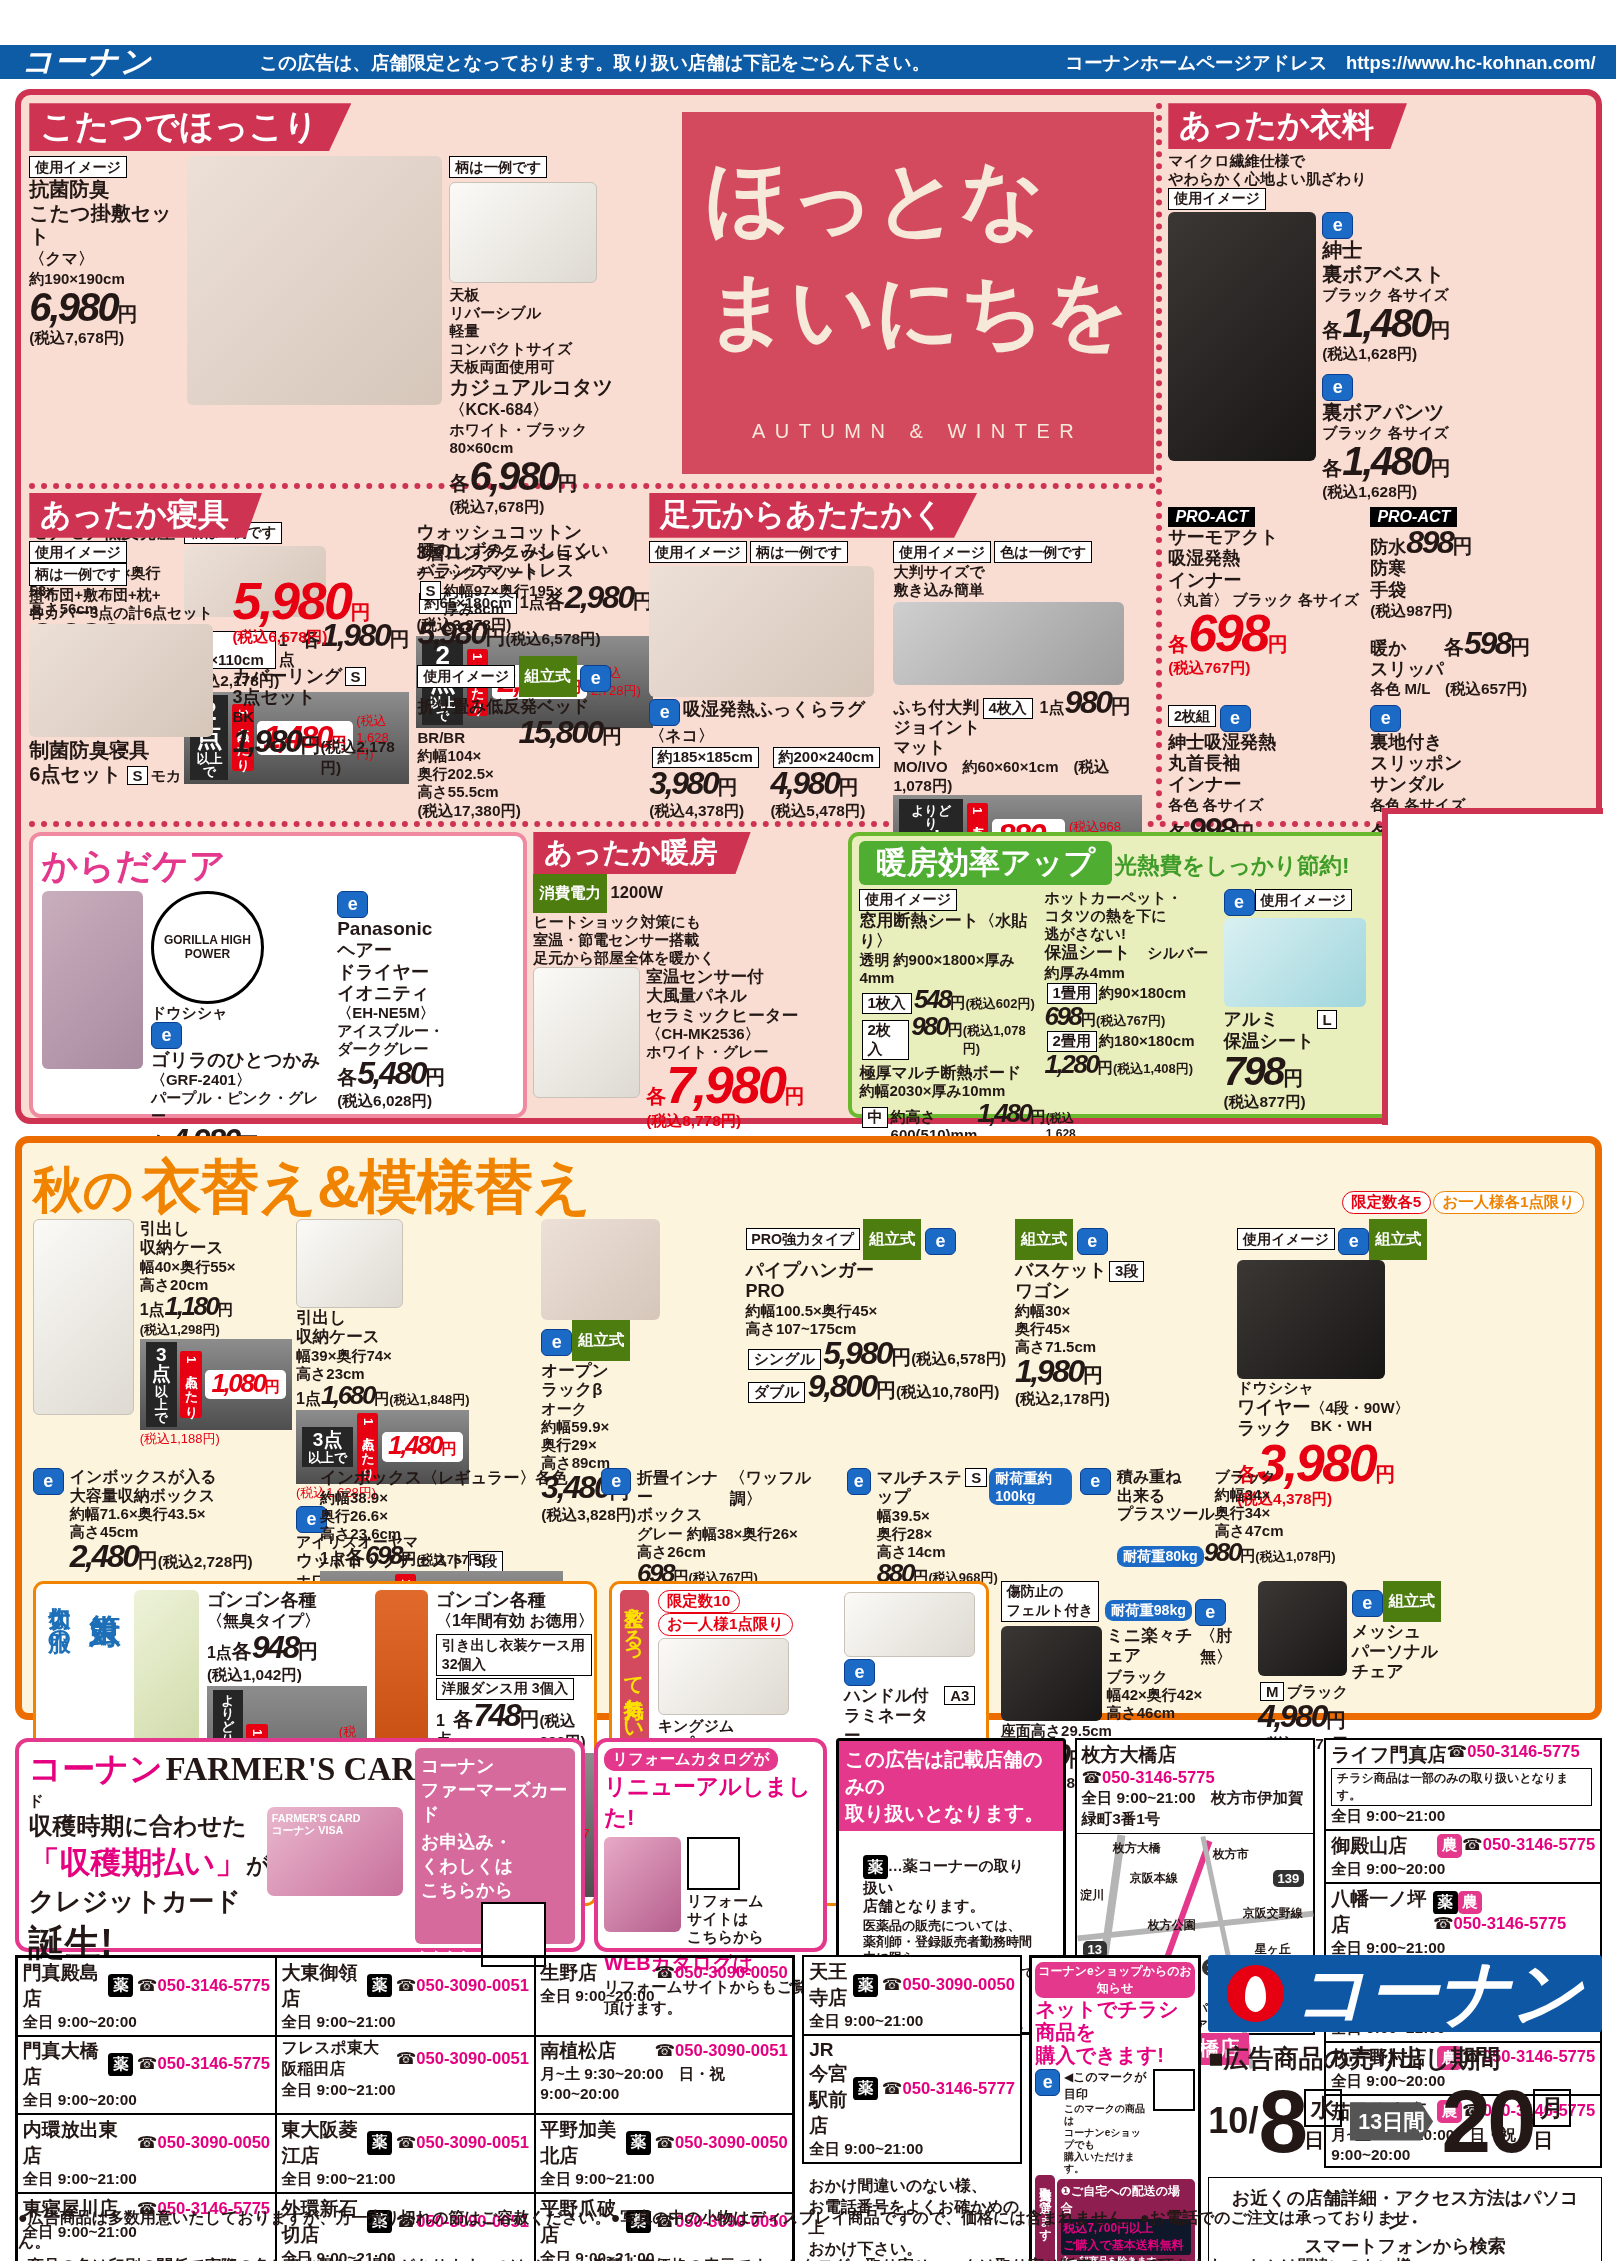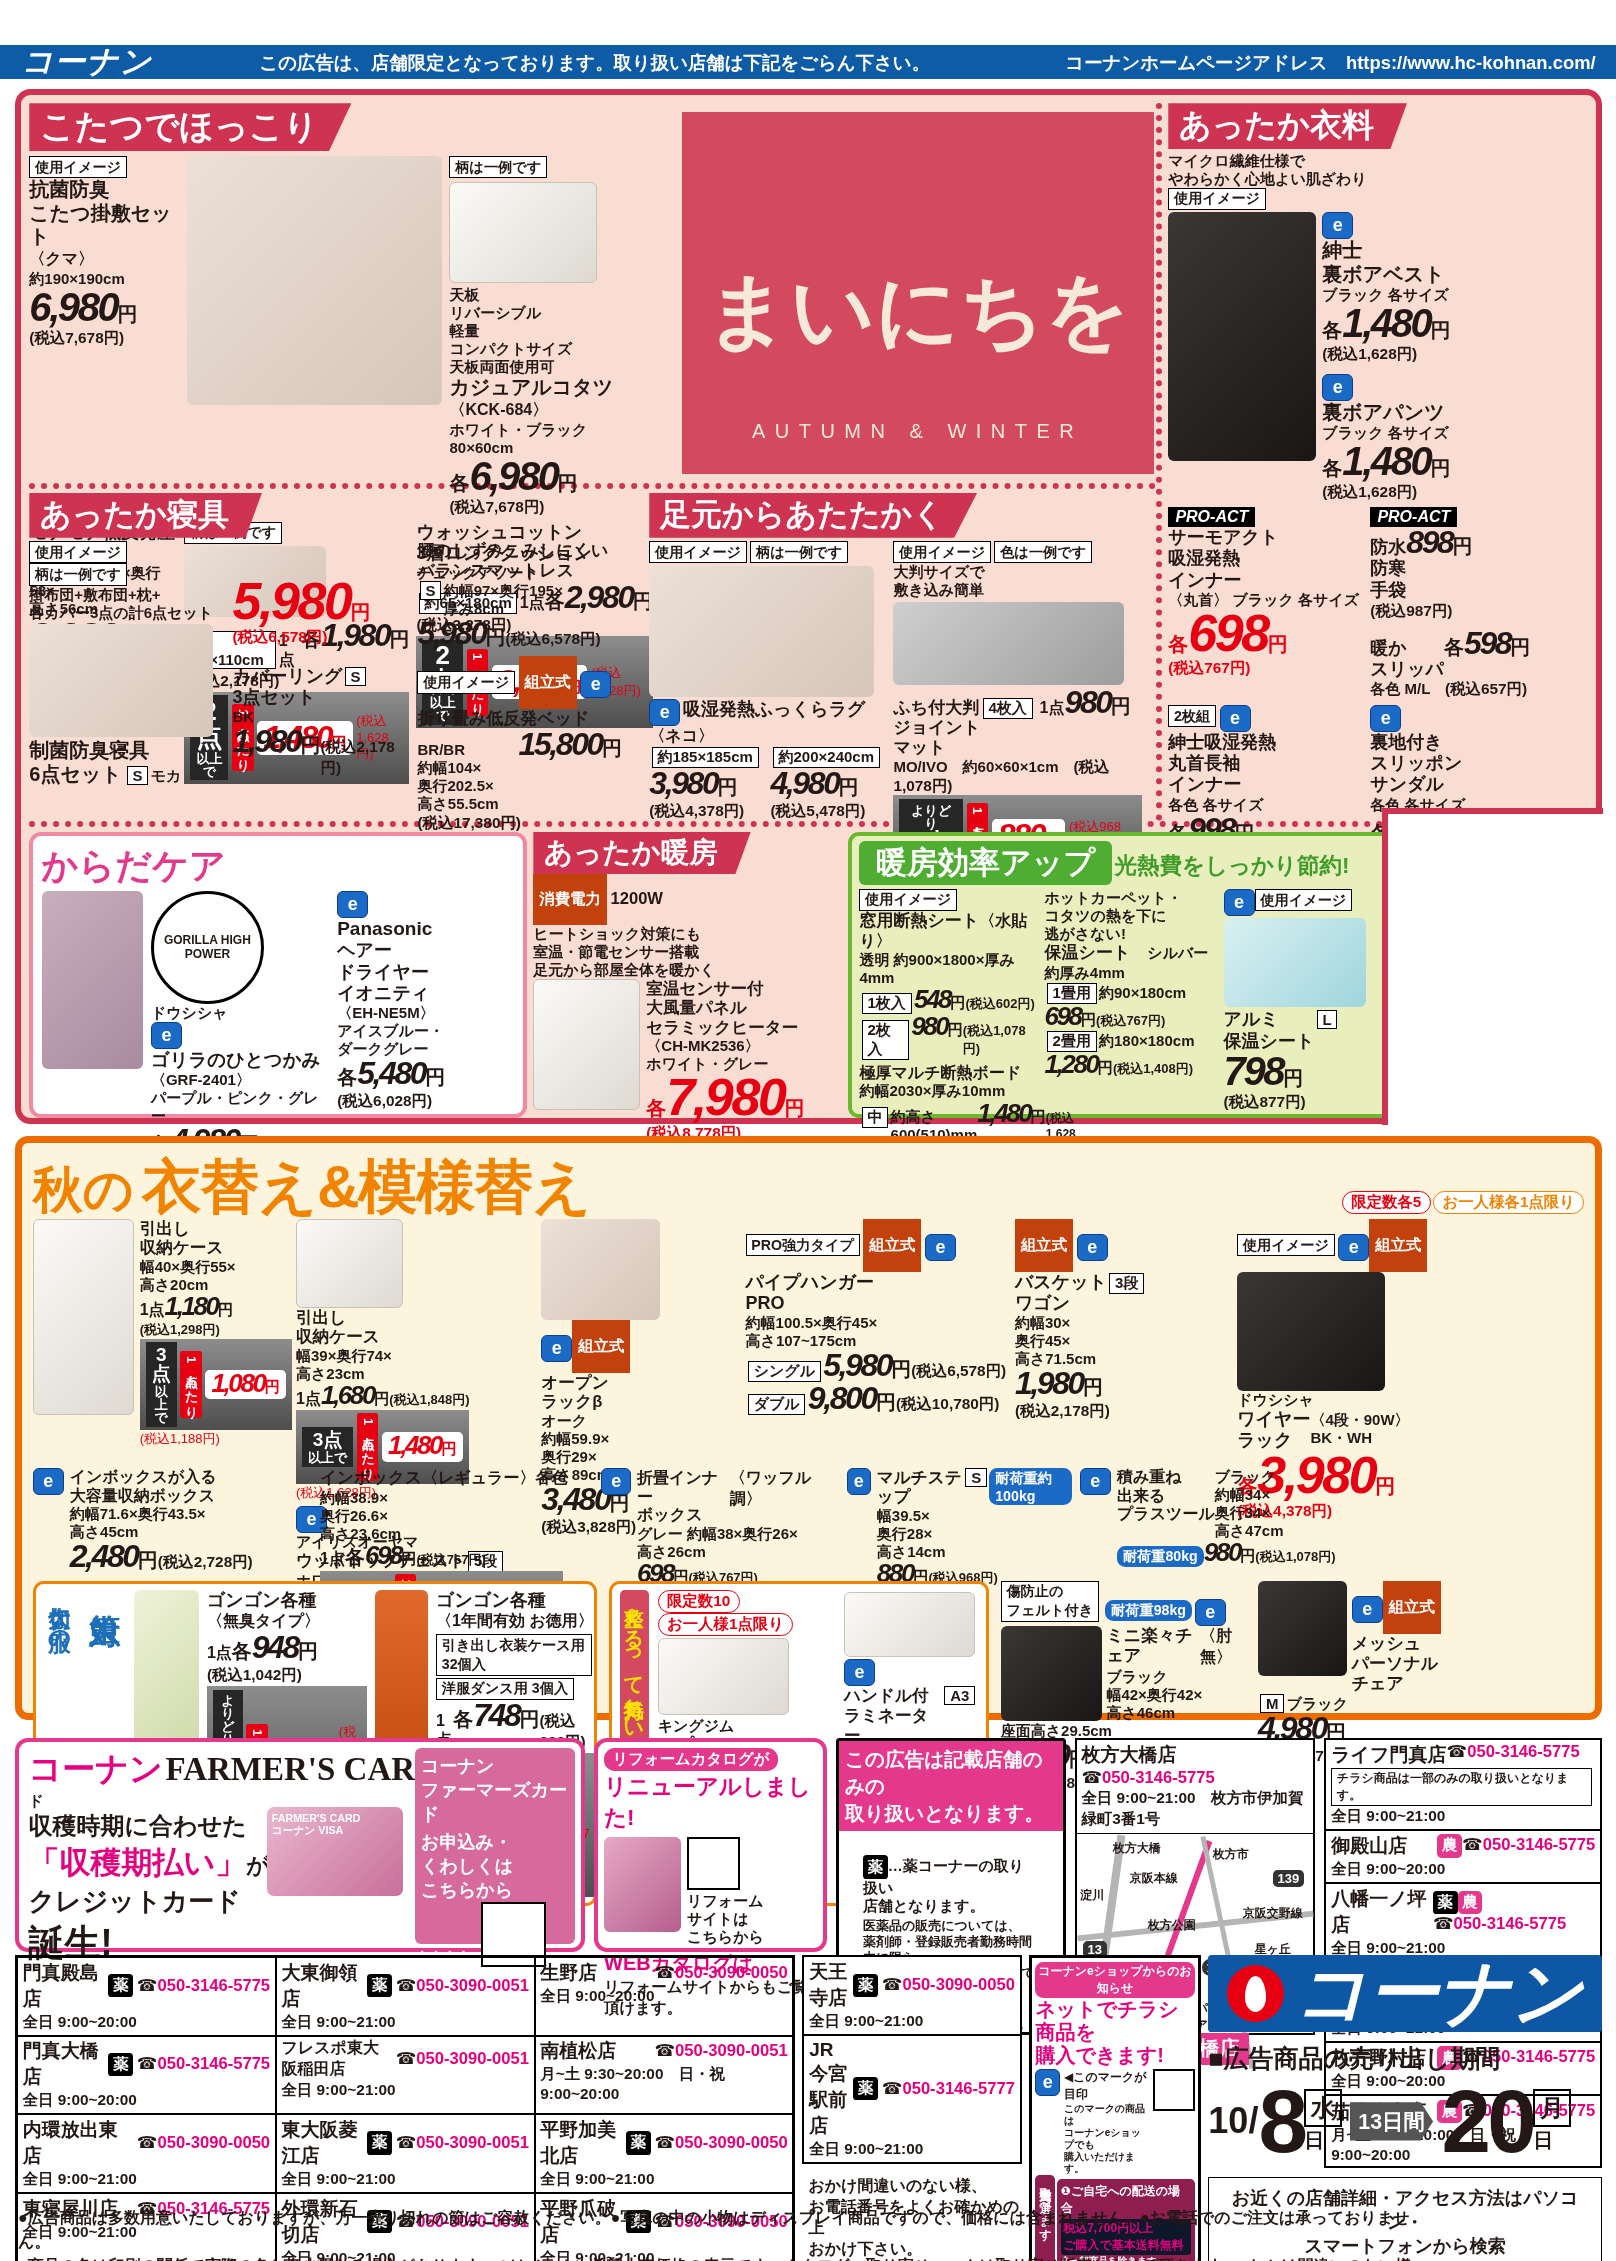--- a/index.html
+++ b/index.html
@@ -18,21 +18,21 @@
   .cutout { position:absolute; right:-7.1px; bottom:-7.1px; width:221px; height:317px; background:#fff; border-left:6px solid #cf3352; border-top:6px solid #cf3352; }
   .s1body { display:flex; }
   .s1left { width:1127px; }
   .rowA { display:flex; height:380px; }
   .rowB { display:flex; height:332px; border-top:6px dotted #cf3352; padding-top:3.6px; }
   .rowC { display:flex; height:297px; gap:6px; border-top:6px dotted #cf3352; padding-top:4.7px; }
   .iryou { flex:1; border-left:6px dotted #cf3352; padding-left:6px; height:718px; }
 
   .ribbon { display:inline-block; background:#cf3352; color:#fff; font-size:34px; font-weight:900; padding:4.7px 33px 6px 10.7px; clip-path:polygon(0 0,100% 0,93% 100%,0 100%); line-height:1.1; }
   .tag { display:inline-block; border:1.2px solid #000; background:#fff; font-size:14.2px; font-weight:700; padding:0.6px 4.7px; margin-right:3.6px; }
-  .btag { display:inline-block; background:#c2410c; color:#fff; font-size:15.4px; font-weight:800; padding:16px 6px; margin-right:3.6px; }
+  .btag { display:inline-block; background:#4d7c0f; color:#fff; font-size:15.4px; font-weight:800; padding:10px 6px; margin-right:3.6px; }
   .pro { display:inline-block; background:#000; color:#fff; font-size:16px; font-weight:900; font-style:italic; padding:1.2px 7.1px; }
   .szbox { display:inline-block; border:1.2px solid #000; background:#fff; font-size:15px; font-weight:800; padding:0 4.7px; margin:0 2.4px; }
   .ebadge { display:inline-block; width:31px; height:27px; background:#1a6ac6; border:1.8px solid #0a3f8f; border-radius:6px; color:#fff; font-weight:900; font-size:18px; text-align:center; line-height:24px; vertical-align:middle; }
   .photo { background:linear-gradient(135deg,#ece0d7,#d6c6ba); border-radius:6px; flex-shrink:0; }
   .photo.dark { background:linear-gradient(135deg,#3a3734,#191716); }
   .photo.lite { background:linear-gradient(135deg,#fbfaf7,#dedad2); border:1.2px solid #c8c2b8; }
   .photo.gray { background:linear-gradient(135deg,#cfcfcf,#9d9d9d); }
   .photo.grn  { background:linear-gradient(135deg,#eef3d9,#cfd9a8); }
 
   .pname { font-size:20px; font-weight:800; line-height:1.18; }
@@ -233,21 +233,21 @@
                   <span class="mbpr">
                       <span class="num sm red">2,480</span>
                       <span class="yen s red">円</span>
                     </span>
                   <span class="mbtx red">(税込2,728円)</span>
                 </div>
               </div>
             </div>
           </div>
           <div class="hero">
-            <div class="t"><br><span>まいにちを</span></div>
+            <div class="t"><span>ほっとな</span><br><span>まいにちを</span></div>
             <div class="sub">AUTUMN &amp; WINTER</div>
           </div>
         </div>
 
         <div class="rowB">
           <div style="width:620px">
             <div class="ribbon" style="font-size:31px">あったか寝具</div>
             <div style="display:flex; gap:7.1px; margin-top:3.6px">
               <div style="width:196px">
                 <span class="tag">使用イメージ</span><span class="tag">柄は一例です</span>

